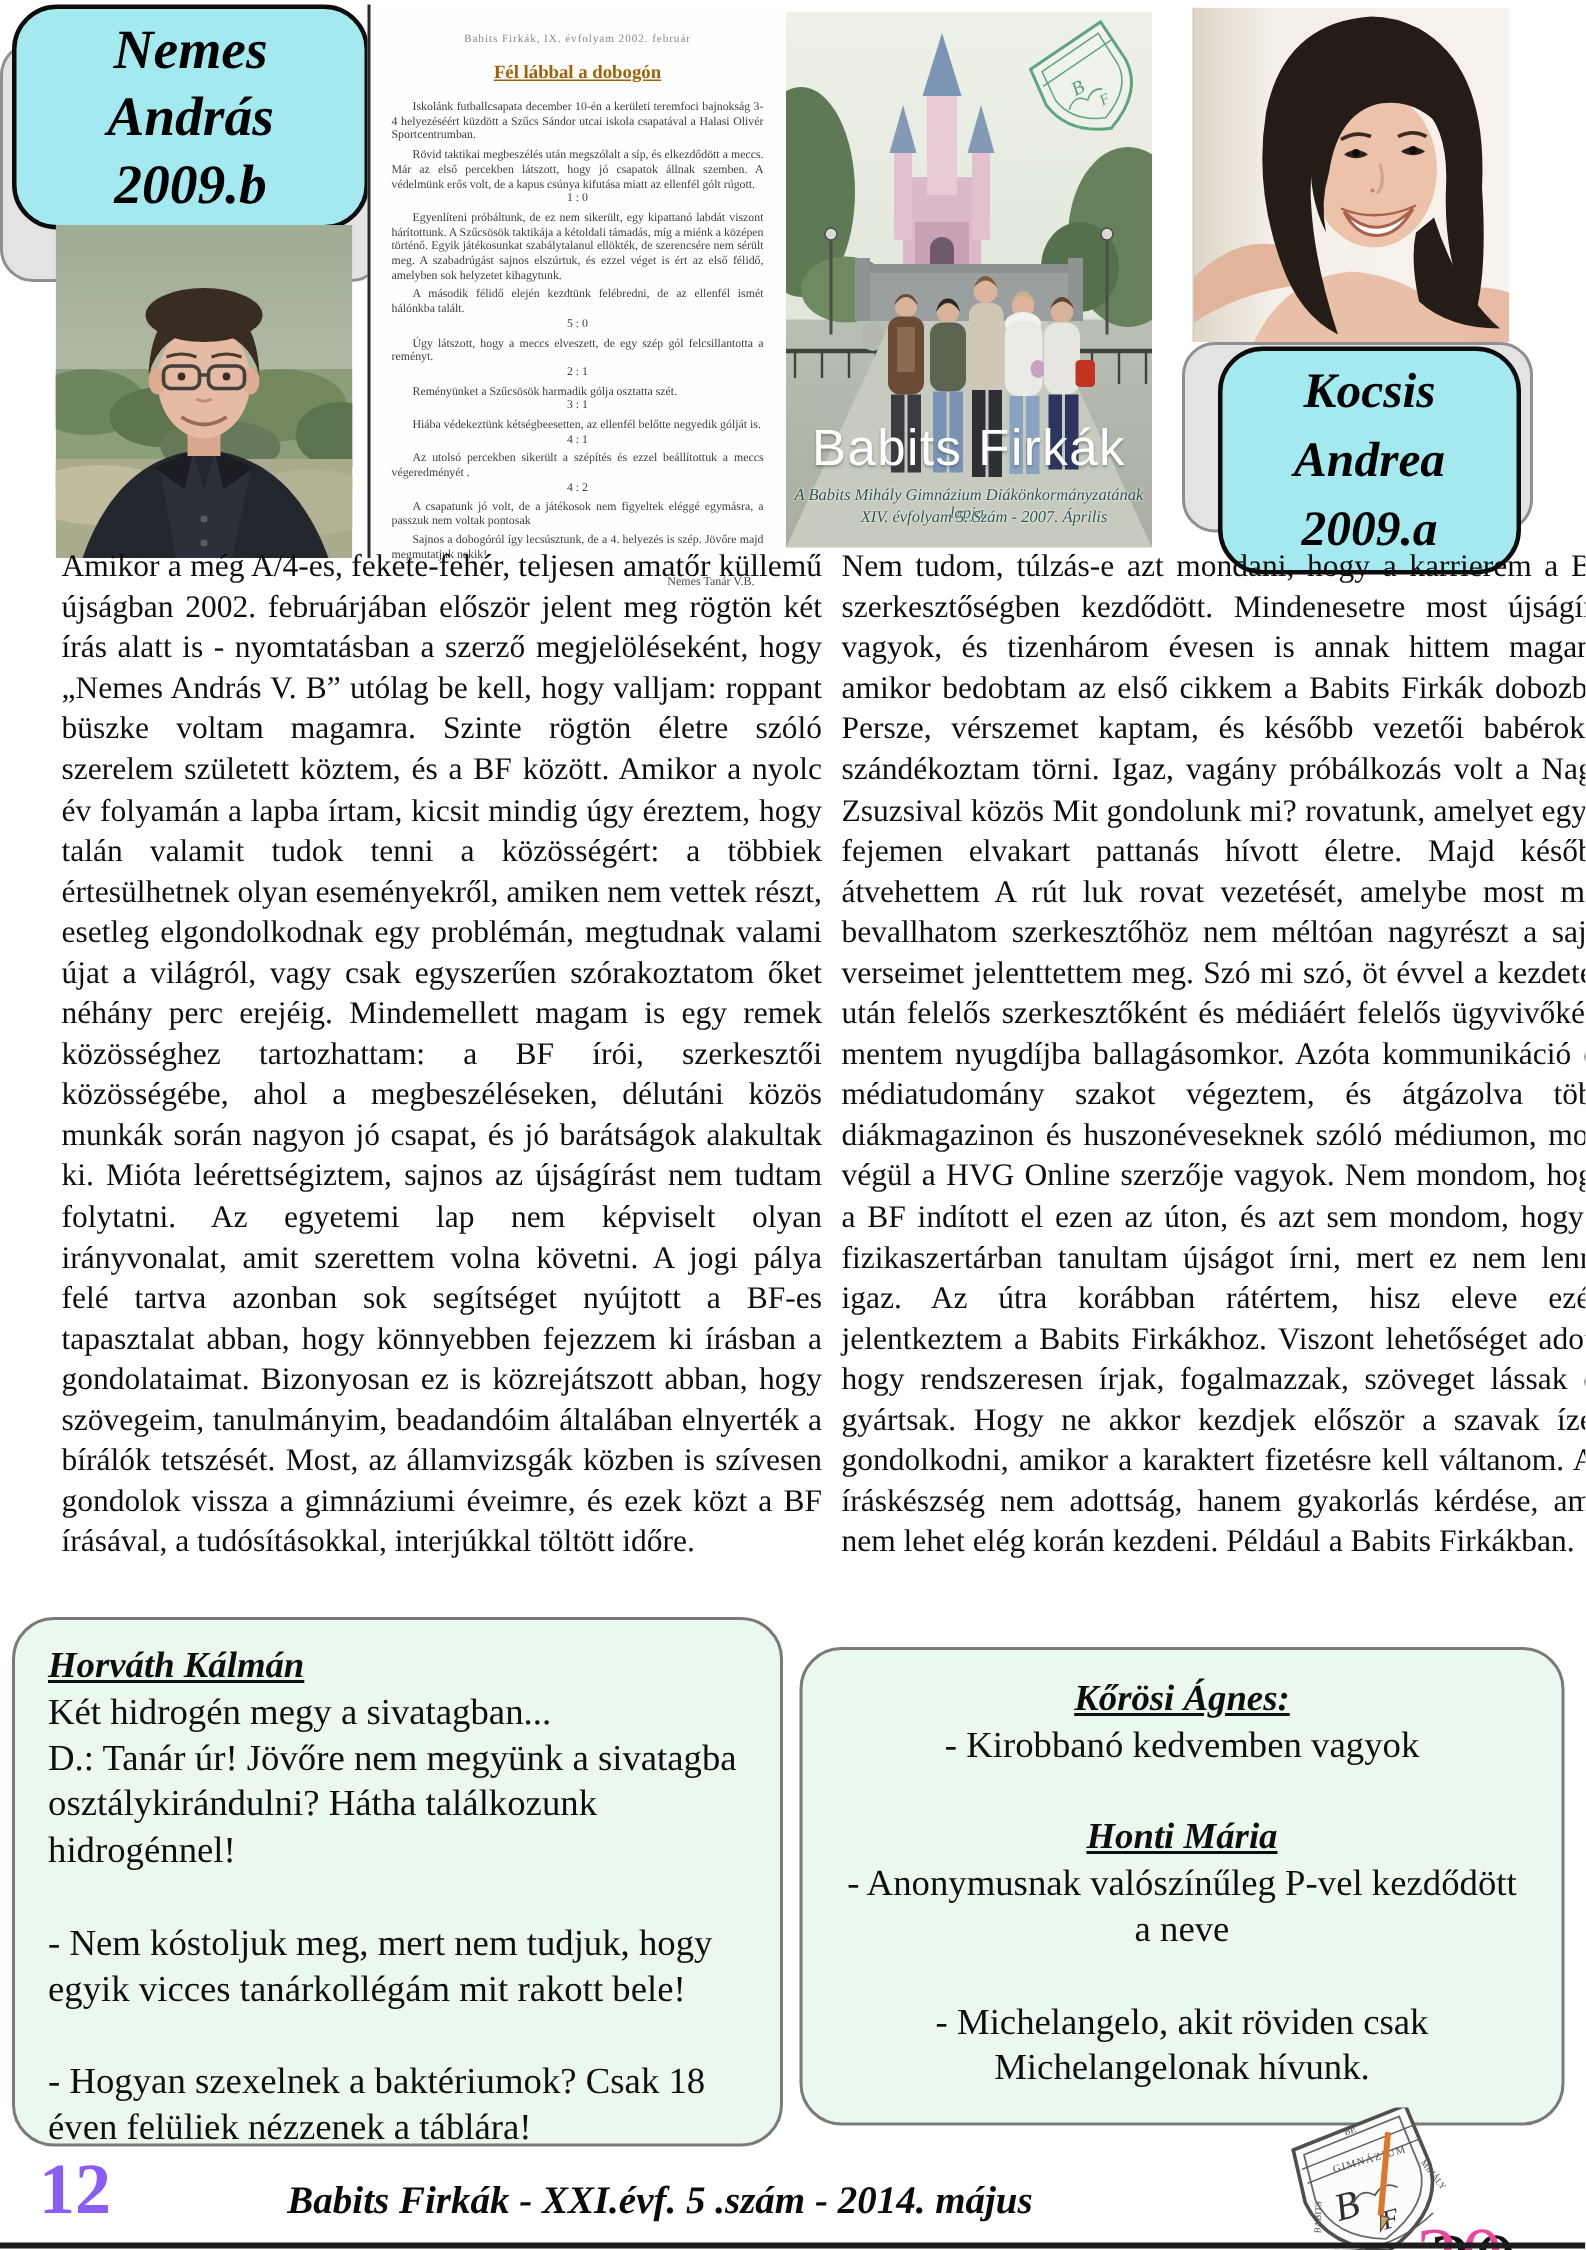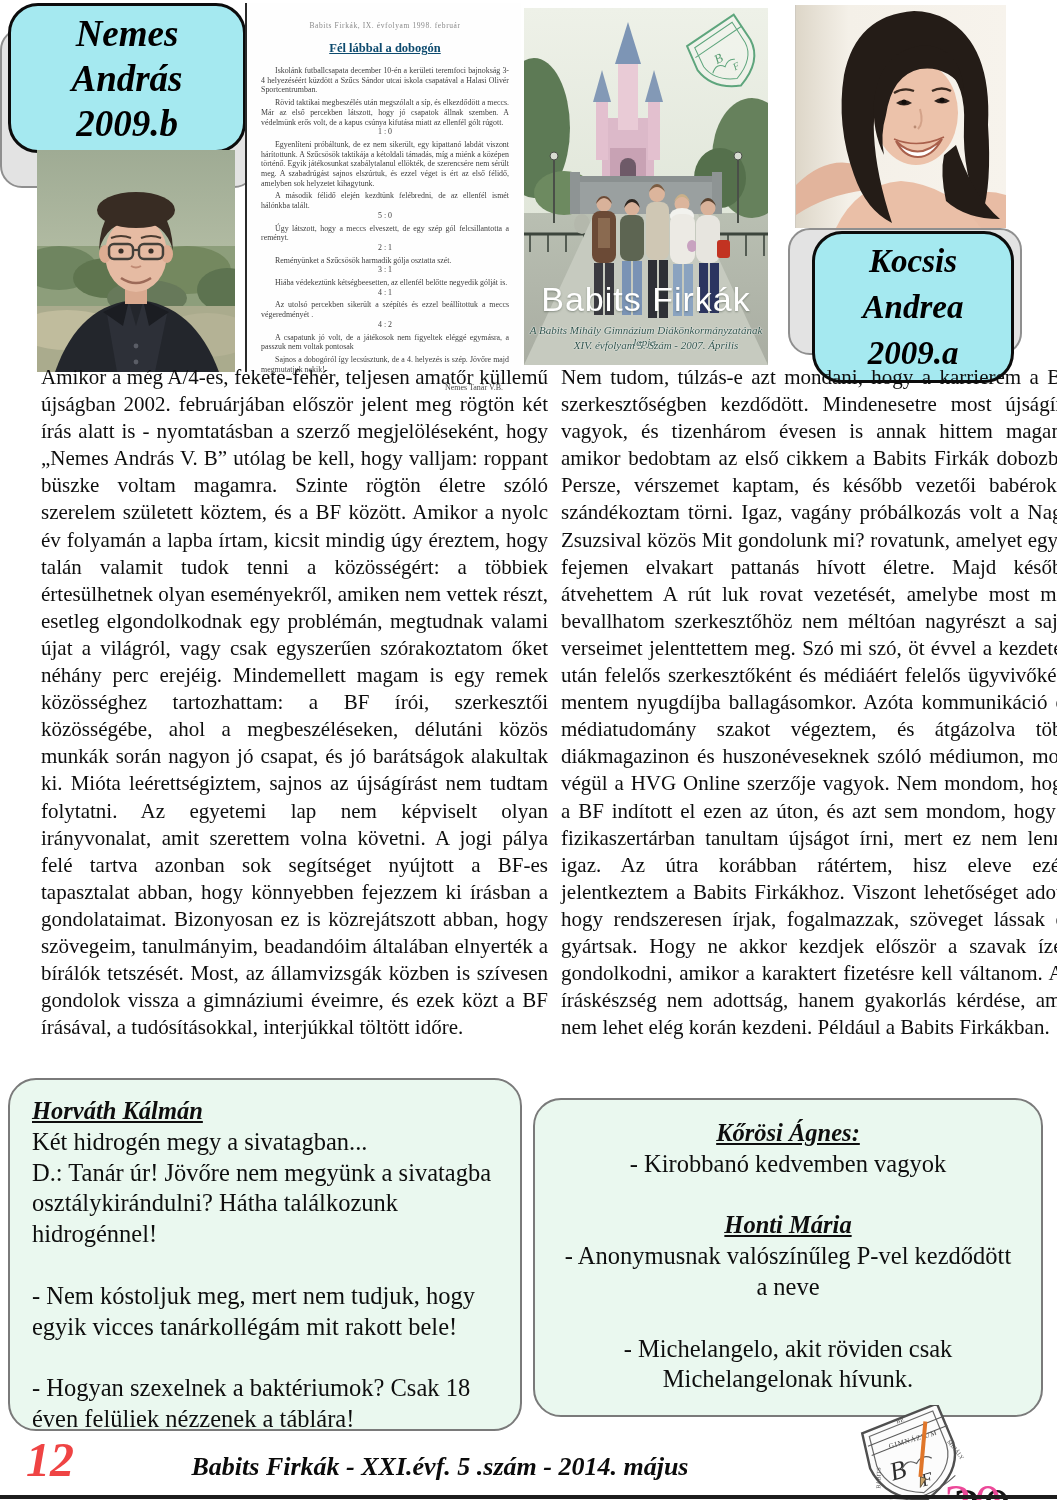--- a/index.html
+++ b/index.html
@@ -22,21 +22,21 @@
   .photo{position:absolute; overflow:hidden;}
   #photo-man{left:37px; top:150px; width:198px; height:222px;}
   #photo-woman{left:795px; top:5px; width:210px; height:223px; border-left:1px solid #cfcac0;}
   
   #scan{
     position:absolute; left:245px; top:3px; width:276px; height:369px;
     background:#fefefe; border-left:2px solid #2a2a2a; box-sizing:border-box;
     padding:18px 12px 6px 14px; color:#3d3d3d;
   }
   .scan-header{font-size:7.5px; color:#8a8a8a; text-align:center; letter-spacing:.6px; margin-bottom:11px;}
-  .scan-title{font-size:12.5px; font-weight:bold; text-decoration:underline; text-align:center; color:#0c4a6e; margin-bottom:10px;}
+  .scan-title{font-size:12.5px; font-weight:bold; text-decoration:underline; text-align:center; color:#a16207; margin-bottom:10px;}
   .scan-p{font-size:7.9px; line-height:9.7px; text-align:justify; text-indent:14px; margin-bottom:3px;}
   .scan-score{text-align:center; text-indent:0; font-size:7.9px; line-height:9.7px;}
   .scan-signature{font-size:8px; text-align:right; margin-top:9px; padding-right:6px; color:#4a4a4a;}
   
   #cover{position:absolute; left:524px; top:8px; width:244px; height:357px;}
   #cover svg{position:absolute; left:0; top:0;}
   .cover-title{
     position:absolute; left:0; right:0; top:272px; text-align:center;
     font-family:"Liberation Sans", sans-serif; font-size:34px; letter-spacing:1px;
     color:#ffffff; text-shadow:0 1px 2px rgba(60,70,60,.45); font-weight:normal;
@@ -54,22 +54,22 @@
   .jokes{
     position:absolute; background:#eaf8ef; border:2px solid #7a7a7a; border-radius:28px;
     box-sizing:border-box; font-size:24.5px; line-height:30.8px; color:#0e0e0e;
   }
   #jokes-left{left:8px; top:1078px; width:514px; height:353px; padding:16px 22px;}
   #jokes-right{left:533px; top:1098px; width:510px; height:319px; padding:18px 24px;text-align:center;}
   .joke-line{min-height:30.8px;}
   .joke-heading{font-weight:bold; font-style:italic; text-decoration:underline;}
   
   #page-num-left{
-    position:absolute; left:26px; top:1432px; font-weight:bold; font-style:italic;
-    font-size:48px; color:#ef4444;
+    position:absolute; left:26px; top:1432px; font-weight:bold; 
+    font-size:48px; color:#8b5cf6;
   }
   #footer-center{
     position:absolute; left:90px; top:1452px; width:700px; text-align:center;
     font-weight:bold; font-style:italic; font-size:26px; color:#0b0b0b;
   }
   #footer-seal{position:absolute; left:858px; top:1405px; width:110px; height:100px;}
   #page-num-right{
     position:absolute; left:944px; top:1433px; font-weight:normal;
     font-size:56px; color:#ec4899; text-shadow:9px 4px 0 #121212; letter-spacing:2px;margin-top:40px;
   }
@@ -127,21 +127,21 @@
       <circle cx="84" cy="101" r="2.6" fill="#3a2f28"></circle>
       <circle cx="114" cy="101" r="2.6" fill="#3a2f28"></circle>
       <path d="M74,88 q10,-4 20,0" stroke="#4a3b30" stroke-width="2" fill="none"></path>
       <path d="M104,88 q10,-4 20,0" stroke="#4a3b30" stroke-width="2" fill="none"></path>
       <path d="M94,116 q5,3 10,0" stroke="#c08a74" stroke-width="2" fill="none"></path>
       <path d="M84,128 q15,10 30,0" stroke="#9c6a58" stroke-width="2.6" fill="none"></path>
     </svg>
   </div>
 
   <div id="scan">
-    <div class="scan-header">Babits Firkák, IX. évfolyam 1998. február</div>
+    <div class="scan-header">Babits Firkák, IX. évfolyam 2002. február</div>
     <div class="scan-title">Fél lábbal a dobogón</div>
     <div>
         <div class="scan-p">
         <span>Iskolánk futballcsapata december 10-én a kerületi teremfoci bajnokság 3-4 helyezéséért küzdött a Szűcs Sándor utcai iskola csapatával a Halasi Olivér Sportcentrumban.</span>
         
       </div>
         <div class="scan-p">
         <span>Rövid taktikai megbeszélés után megszólalt a síp, és elkezdődött a meccs. Már az első percekben látszott, hogy jó csapatok állnak szemben. A védelmünk erős volt, de a kapus csúnya kifutása miatt az ellenfél gólt rúgott.</span>
         <div class="scan-score">1 : 0</div>
       </div>

